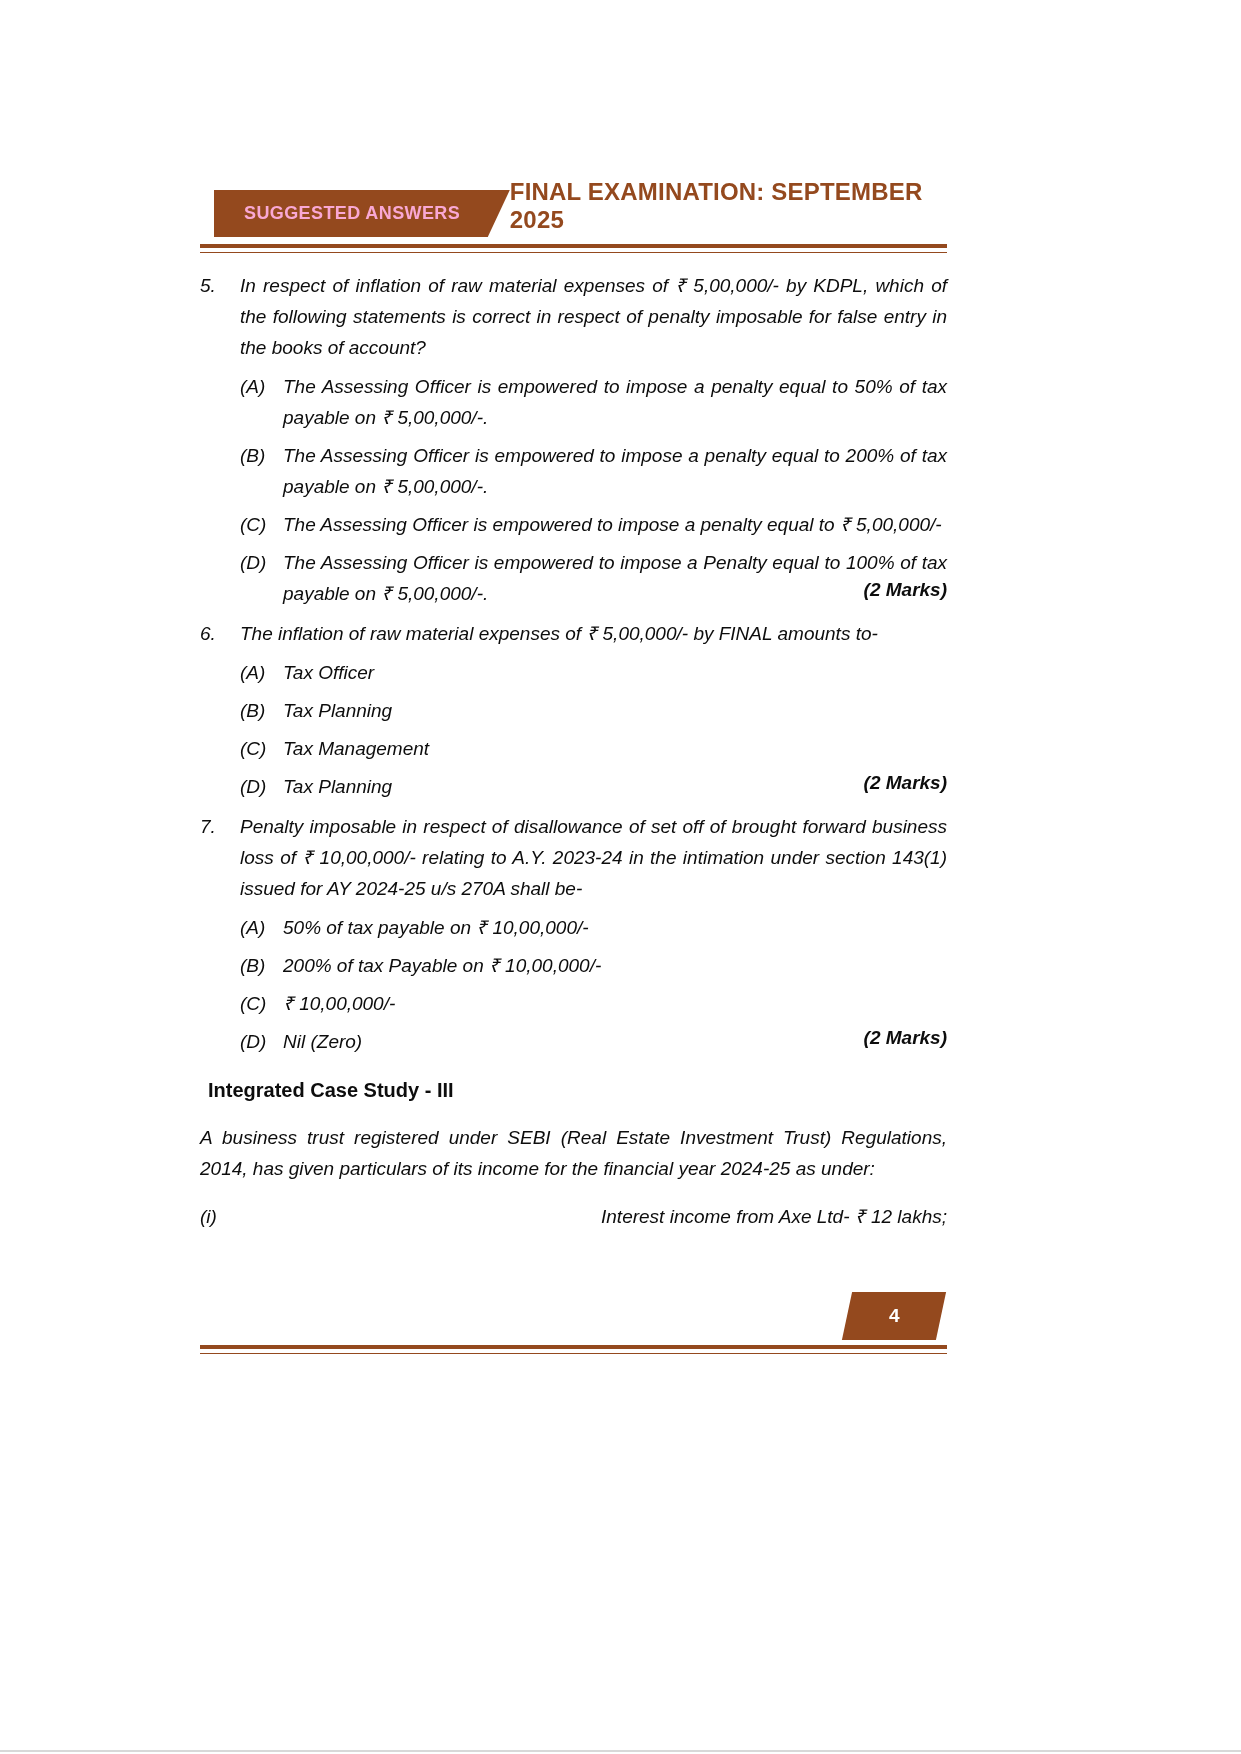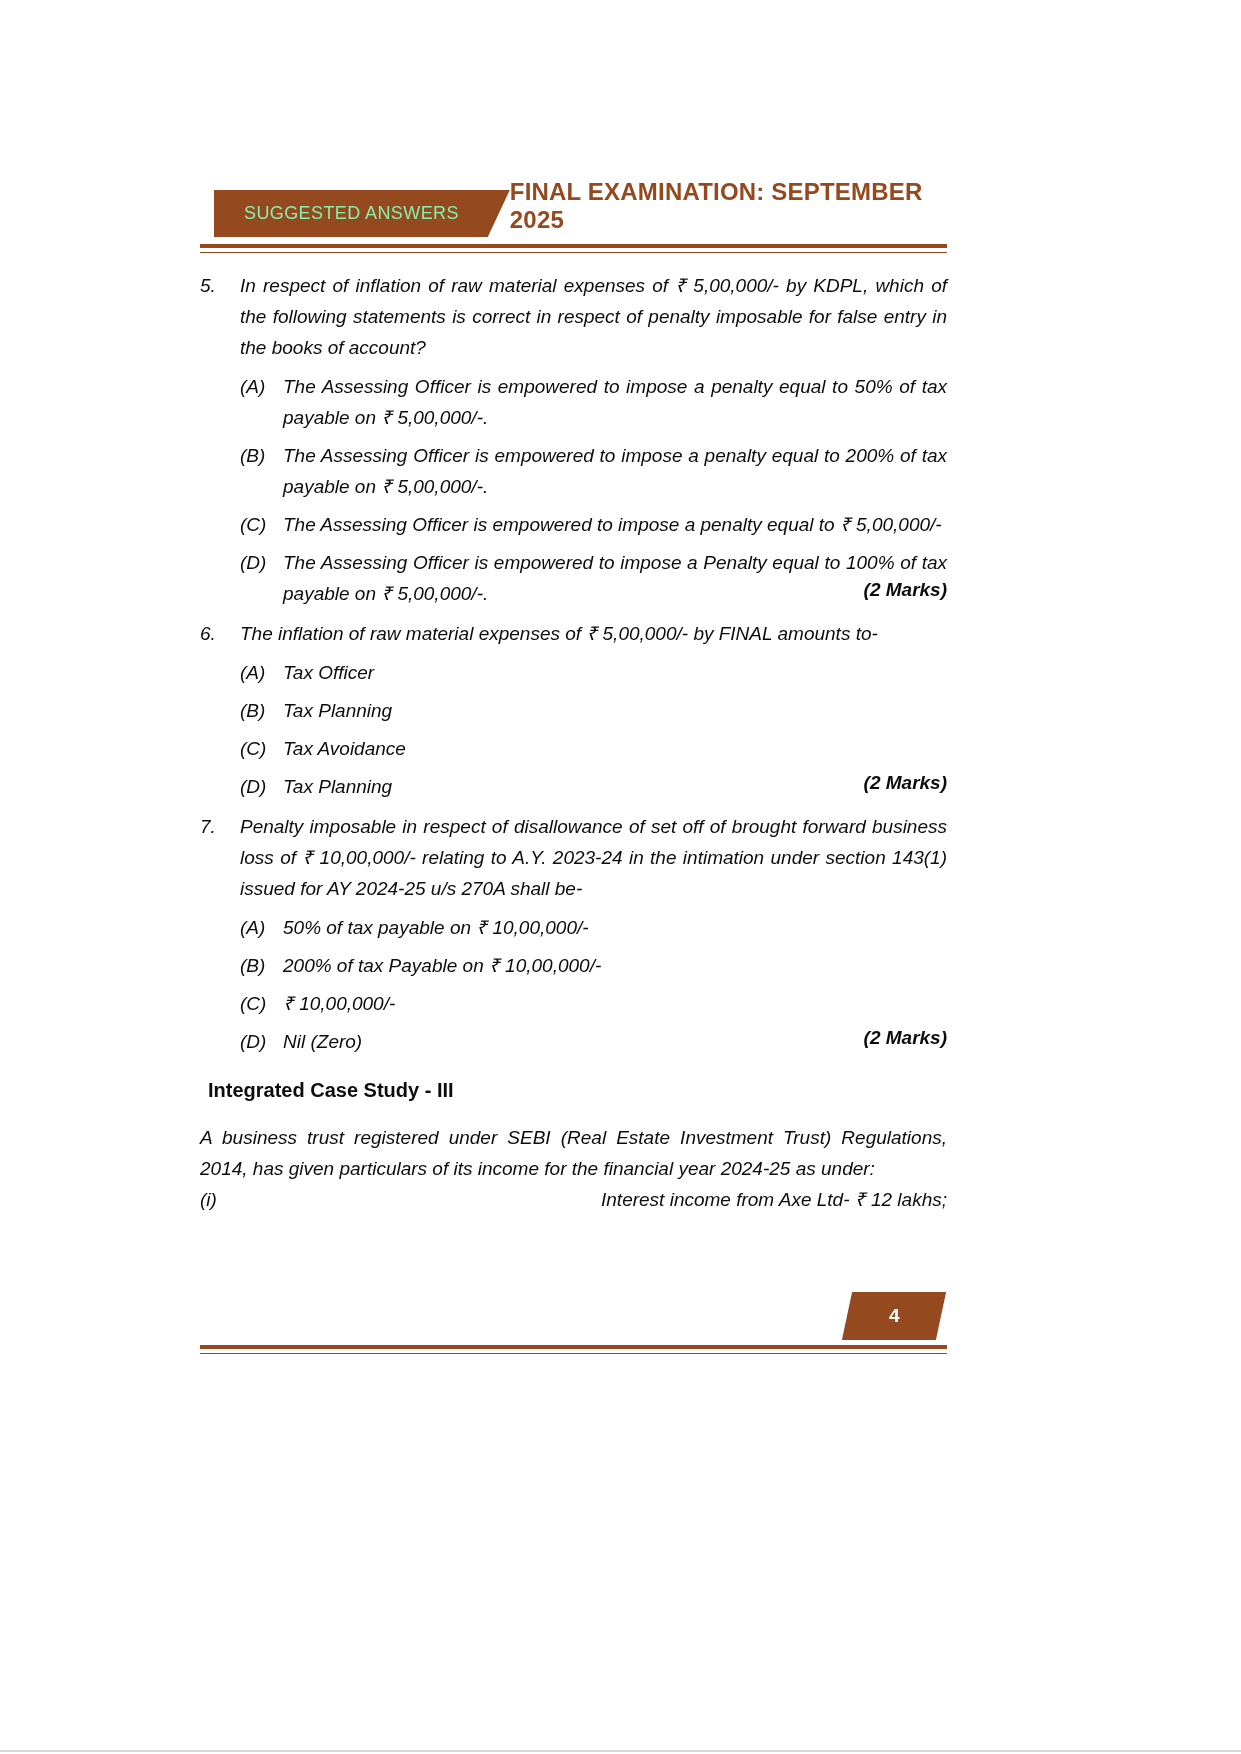--- a/index.html
+++ b/index.html
@@ -22,21 +22,21 @@
   .header{position:absolute;left:200px;top:178px;width:747px;}
   .header-row{display:flex;justify-content:space-between;align-items:flex-end;}
   .banner{
     margin-left:14px;
     width:318px;height:47px;
     background:var(--brown);
     clip-path:polygon(0 0,100% 0,calc(100% - 22px) 100%,0 100%);
     display:flex;align-items:center;
     padding-left:30px;
   }
-  .banner-label{color:#86efac;font-weight:400;font-size:18px;letter-spacing:.4px;}
+  .banner-label{color:#f9a8d4;font-weight:700;font-size:18px;letter-spacing:.4px;}
   .exam-title{color:var(--brown);font-weight:700;font-size:24px;padding-bottom:3px;letter-spacing:.2px;}
   .double-rule{
     margin-top:7px;height:9px;
     border-top:4px solid var(--brown);
     border-bottom:1.5px solid var(--brown);
   }
 
   
   .content{
     position:absolute;left:200px;top:270px;width:747px;
@@ -55,21 +55,21 @@
   .opt-body{flex:1;position:relative;}
   .marks{
     position:absolute;right:0;bottom:4px;
     font-weight:700;font-style:italic;
     white-space:nowrap;
   }
   .case-heading{
     font-style:normal;font-weight:700;font-size:20px;
     margin:18px 0 16px 8px;text-align:left;
   }
-  .case-intro{}
+  .case-intro{margin-bottom:17px;}
   .case-item{display:flex;margin-bottom:17px;}
   .item-label{width:41px;flex:none;}
   .item-text{flex:1;text-align:right;}
 
   
   .footer{position:absolute;left:200px;top:1292px;width:747px;}
   .page-badge{
     margin-left:auto;margin-right:6px;
     width:94px;height:48px;
     background:var(--brown);
@@ -137,21 +137,21 @@
         <div class="option">
           <span class="opt-label">(A)</span>
           <p class="opt-text">Tax Officer</p>
         </div>
         <div class="option">
           <span class="opt-label">(B)</span>
           <p class="opt-text">Tax Planning</p>
         </div>
         <div class="option">
           <span class="opt-label">(C)</span>
-          <p class="opt-text">Tax Avoidance</p>
+          <p class="opt-text">Tax Management</p>
         </div>
         <div class="option">
           <span class="opt-label">(D)</span>
           <div class="opt-body">
             <p class="opt-text">Tax Planning</p>
             <span class="marks">(2 Marks)</span>
           </div>
         </div>
       </div>
     </section>

